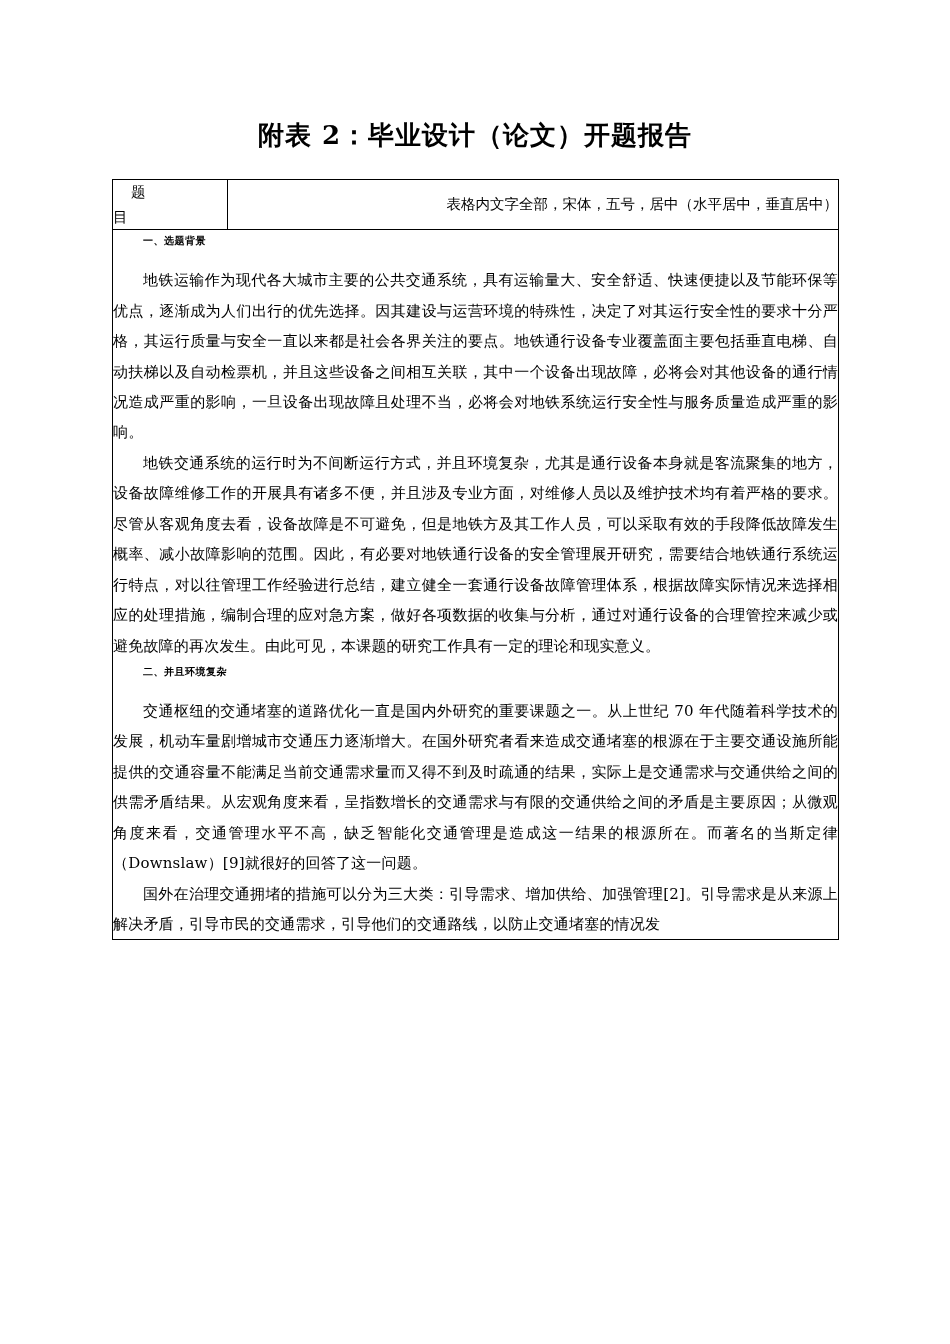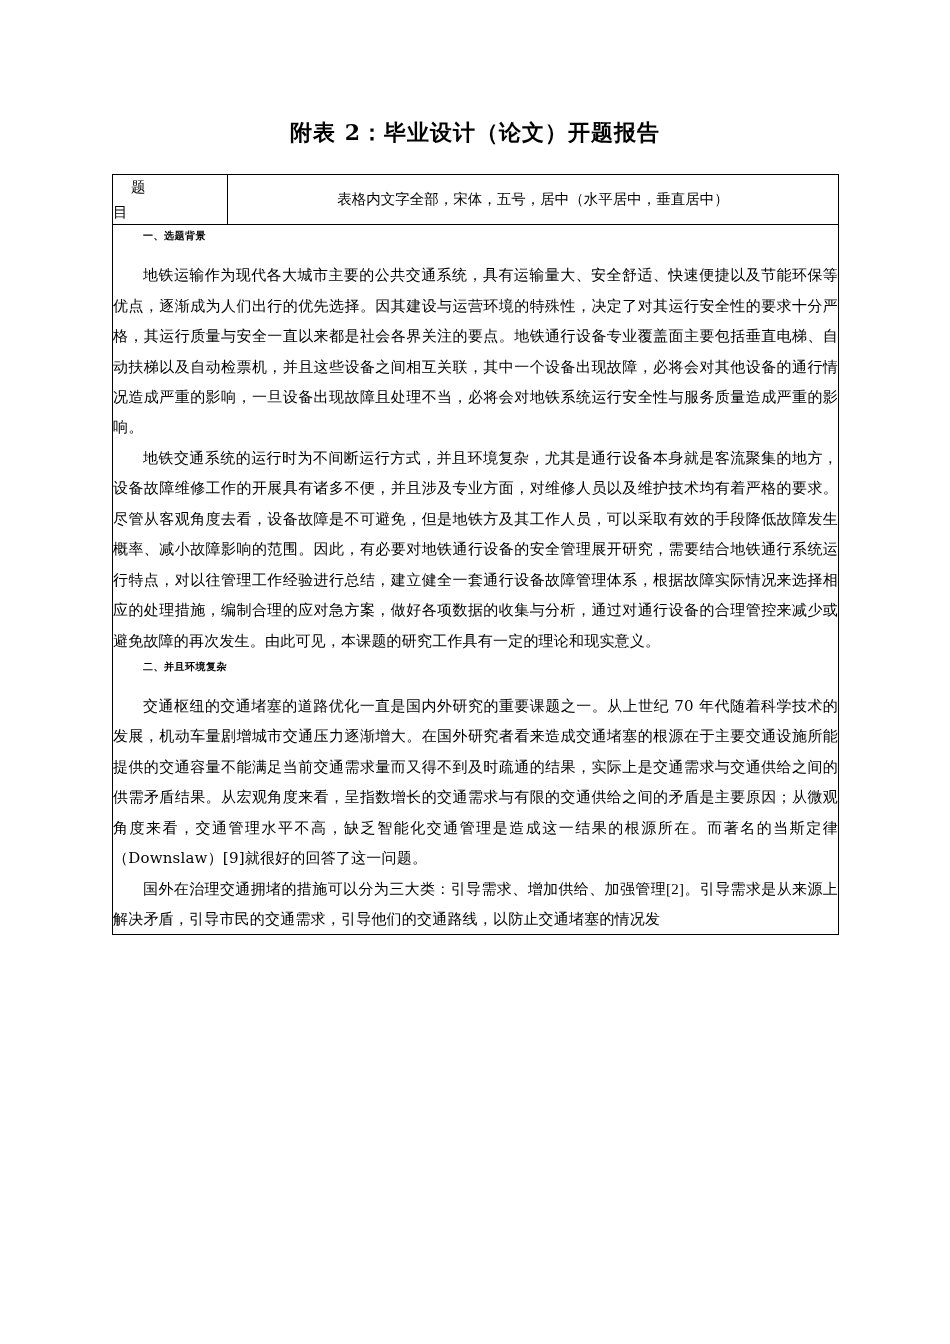--- a/index.html
+++ b/index.html
@@ -17,21 +17,21 @@
   }
   .page {
     width: 950px;
     height: 1344px;
     box-sizing: border-box;
     padding: 0 112px;
     position: relative;
   }
   .doc-title {
     text-align: center;
-    font-size: 22px;
+    font-size: 26px;
     font-weight: bold;
     letter-spacing: 1px;
     margin-top: 118px;
     margin-bottom: 26px;
     font-family: "DejaVu Serif", "Liberation Serif", serif;
   }
   table.main {
     width: 726px;
     border-collapse: collapse;
     table-layout: fixed;
@@ -46,21 +46,21 @@
   td.cell-center {
     text-align: center;
     vertical-align: middle;
     height: 36px;
   }
   td.title-label {
     width: 115px;
     height: 42px;
   }
   td.title-value {
-    text-align: center;
+    text-align: right;
     padding-left: 12px;
     height: 42px;
   }
   .sp4 { letter-spacing: 18px; padding-left: 18px; }
   .sp-name { letter-spacing: 1px; }
   td.row2 {
     height: 66px;
   }
   .classline {
     text-align: left;
@@ -82,21 +82,21 @@
   }
   .para {
     font-size: 15px;
     line-height: 2.03;
     text-indent: 30px;
     text-align: justify;
     text-justify: inter-ideograph;
     margin: 16px 0 0 0;
     letter-spacing: 0.2px;
   }
-  .para + .para { margin-top: 0; font-family: Liberation Serif, serif; }
+  .para + .para { margin-top: 0; }
 </style>
 </head>
 <body>
 
 <div class="page">
 
   <div class="doc-title">附表 2：毕业设计（论文）开题报告</div>
 
   <table class="main">
     <colgroup>

